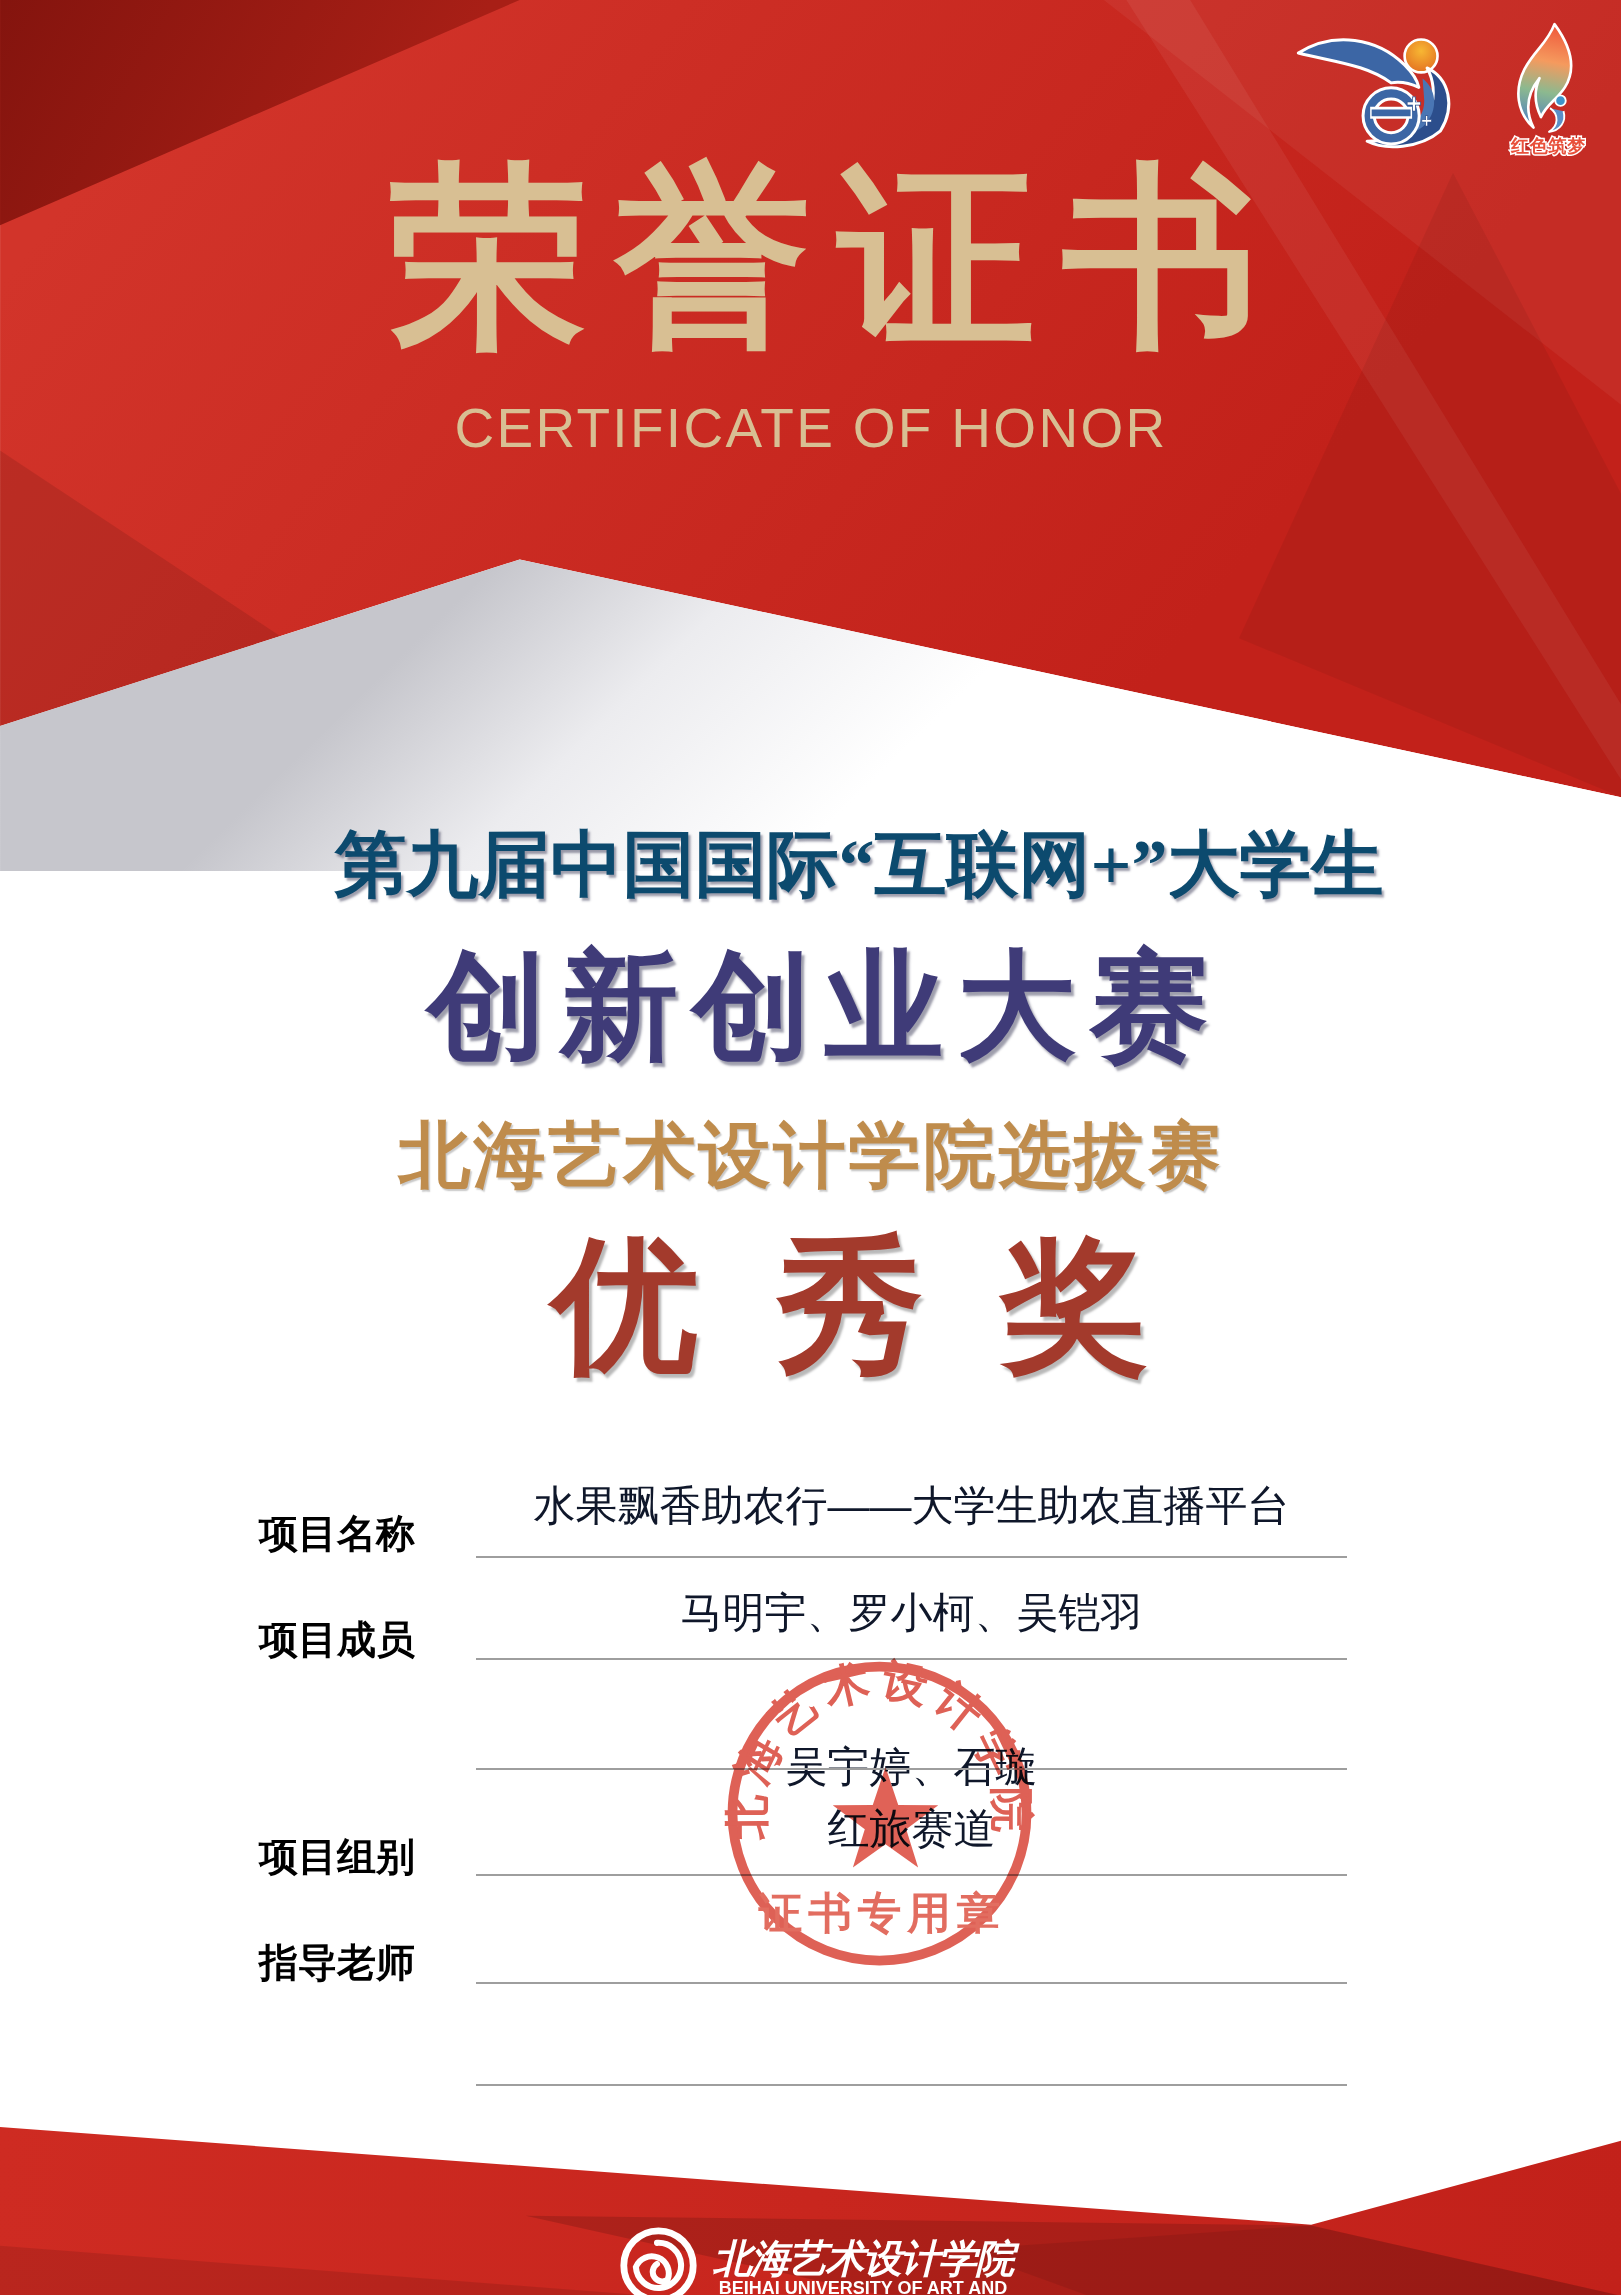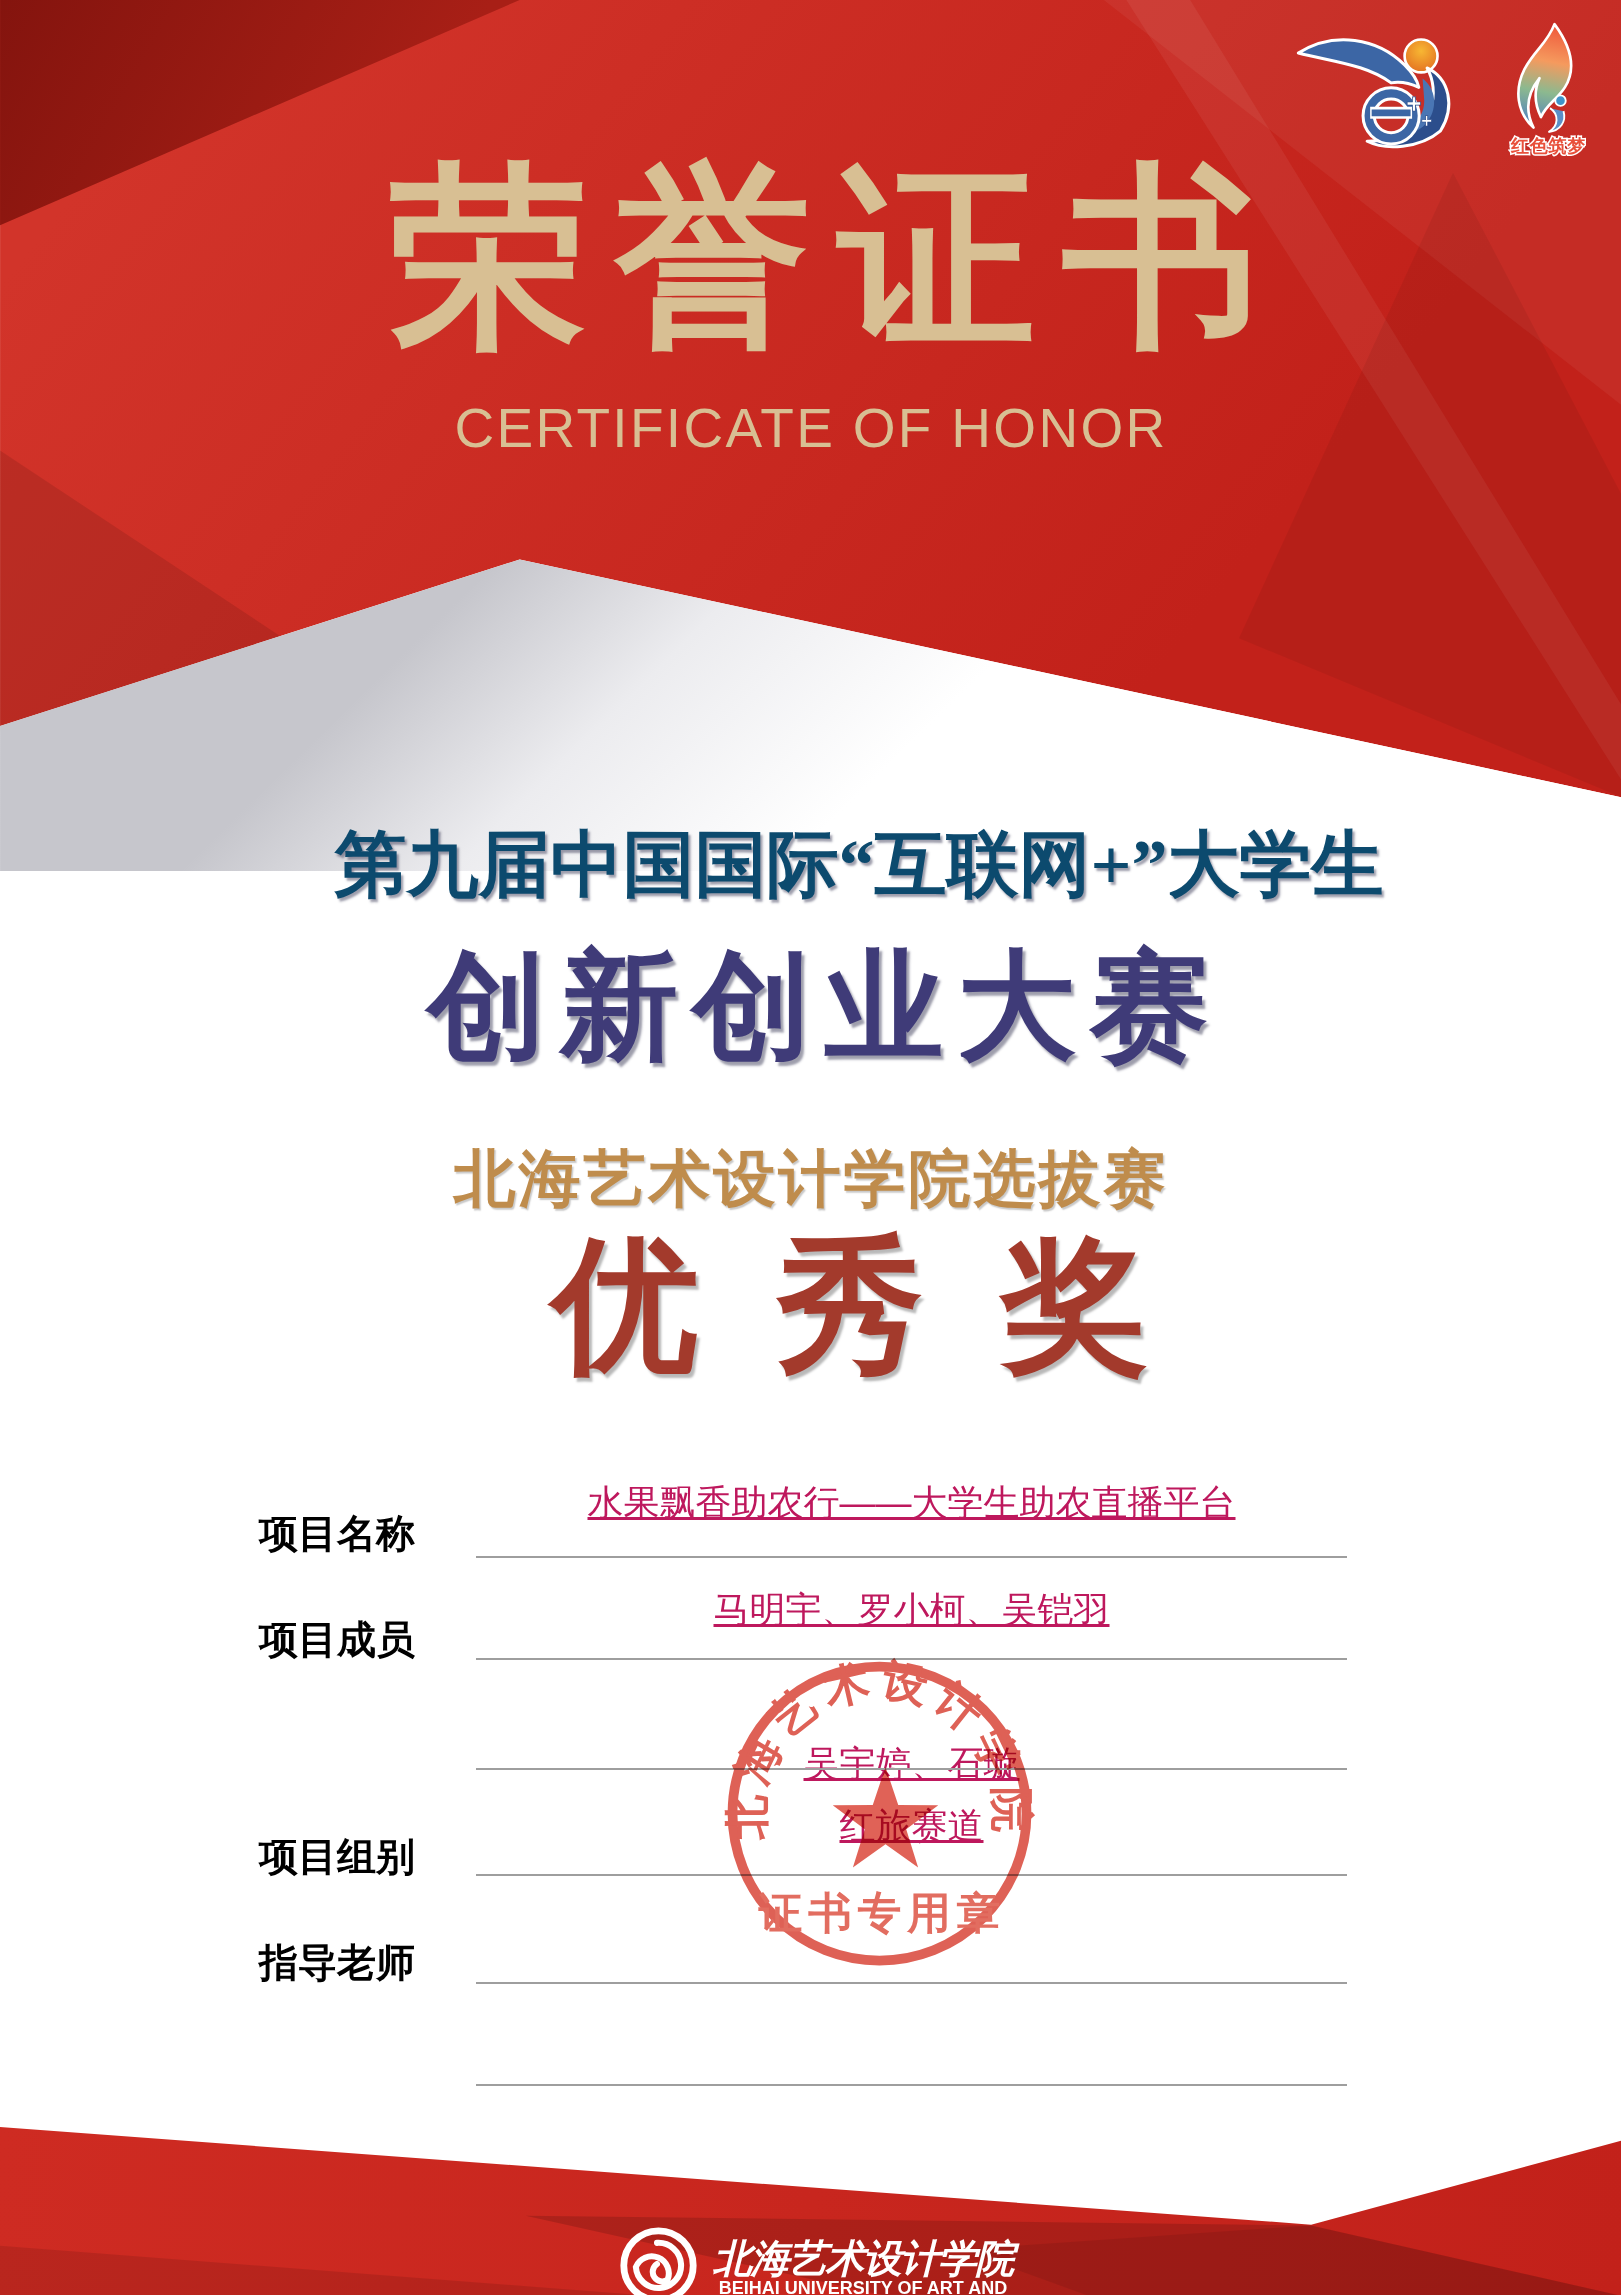--- a/index.html
+++ b/index.html
@@ -10,33 +10,33 @@
   .serif{font-family:"Liberation Serif","DejaVu Serif",serif;font-weight:bold;}
   .sans{font-family:"Liberation Sans","DejaVu Sans",sans-serif;}
 
   .title-cn{top:159px;font-size:197px;font-weight:900;color:#d8bf93;
             letter-spacing:27px;padding-left:27px;}
   .title-en{top:401px;font-size:55px;font-weight:normal;color:#d8bf93;letter-spacing:2.3px;}
 
   .line1{top:829px;font-size:72px;color:#0c4a6e;text-shadow:2.3px 3px 2.3px rgba(40,40,70,.45);margin-left:48px;}
   .line2{top:948px;font-size:119px;color:#3f3b78;letter-spacing:13.5px;padding-left:13.5px;
          text-shadow:3px 3.8px 2.3px rgba(40,40,70,.45);}
-  .line3{top:1120px;font-size:62px;color:#bf8c4c;letter-spacing:3px;
-         text-shadow:1.5px 2.3px 1.5px rgba(0,0,0,.22);margin-top:28px;}
+  .line3{top:1120px;font-size:72px;color:#bf8c4c;letter-spacing:3px;
+         text-shadow:1.5px 2.3px 1.5px rgba(0,0,0,.22);}
   .award{top:1233px;font-size:147px;color:#a33a2c;letter-spacing:78px;padding-left:78px;
          text-shadow:3px 3.8px 2.3px rgba(0,0,0,.28);}
 
   .fline{position:absolute;left:476px;width:871px;height:2.3px;background:#9e9e9e;}
   .l1{top:1556px;} .l2{top:1658px;} .l3{top:1768px;} .l4{top:1874px;} .l5{top:1982px;} .l6{top:2084px;}
 
   .flabel{position:absolute;left:259px;font-size:39px;font-weight:bold;color:#000000;line-height:1;}
   .fl1{top:1514px;} .fl2{top:1620px;} .fl3{top:1837px;} .fl4{top:1943px;}
 
-  .fvalue{position:absolute;left:476px;width:871px;text-align:center;font-size:36px;
-          color:#be185d;line-height:1;text-decoration:underline;}
+  .fvalue{position:absolute;left:476px;width:871px;text-align:center;font-size:42px;
+          color:#0f172a;line-height:1;}
   .fv1{top:1485px;} .fv2{top:1592px;} .fv3{top:1703px;margin-top:43px;} .fv4{top:1808px;} .fv5{top:1915px;}
 
   .seal-svg{position:absolute;left:722px;top:1656px;mix-blend-mode:multiply;opacity:.92;}
 
   .foot-cn{position:absolute;left:713px;top:2232px;width:300px;font-size:39px;color:#ffffff;
            font-family:"Liberation Serif","DejaVu Serif",serif;font-weight:bold;font-style:italic;
            text-align:center;letter-spacing:-1.5px;}
   .foot-en{position:absolute;left:713px;top:2278px;width:300px;font-size:18px;color:#ffffff;
            font-weight:bold;text-align:center;letter-spacing:0px;}
 </style>

